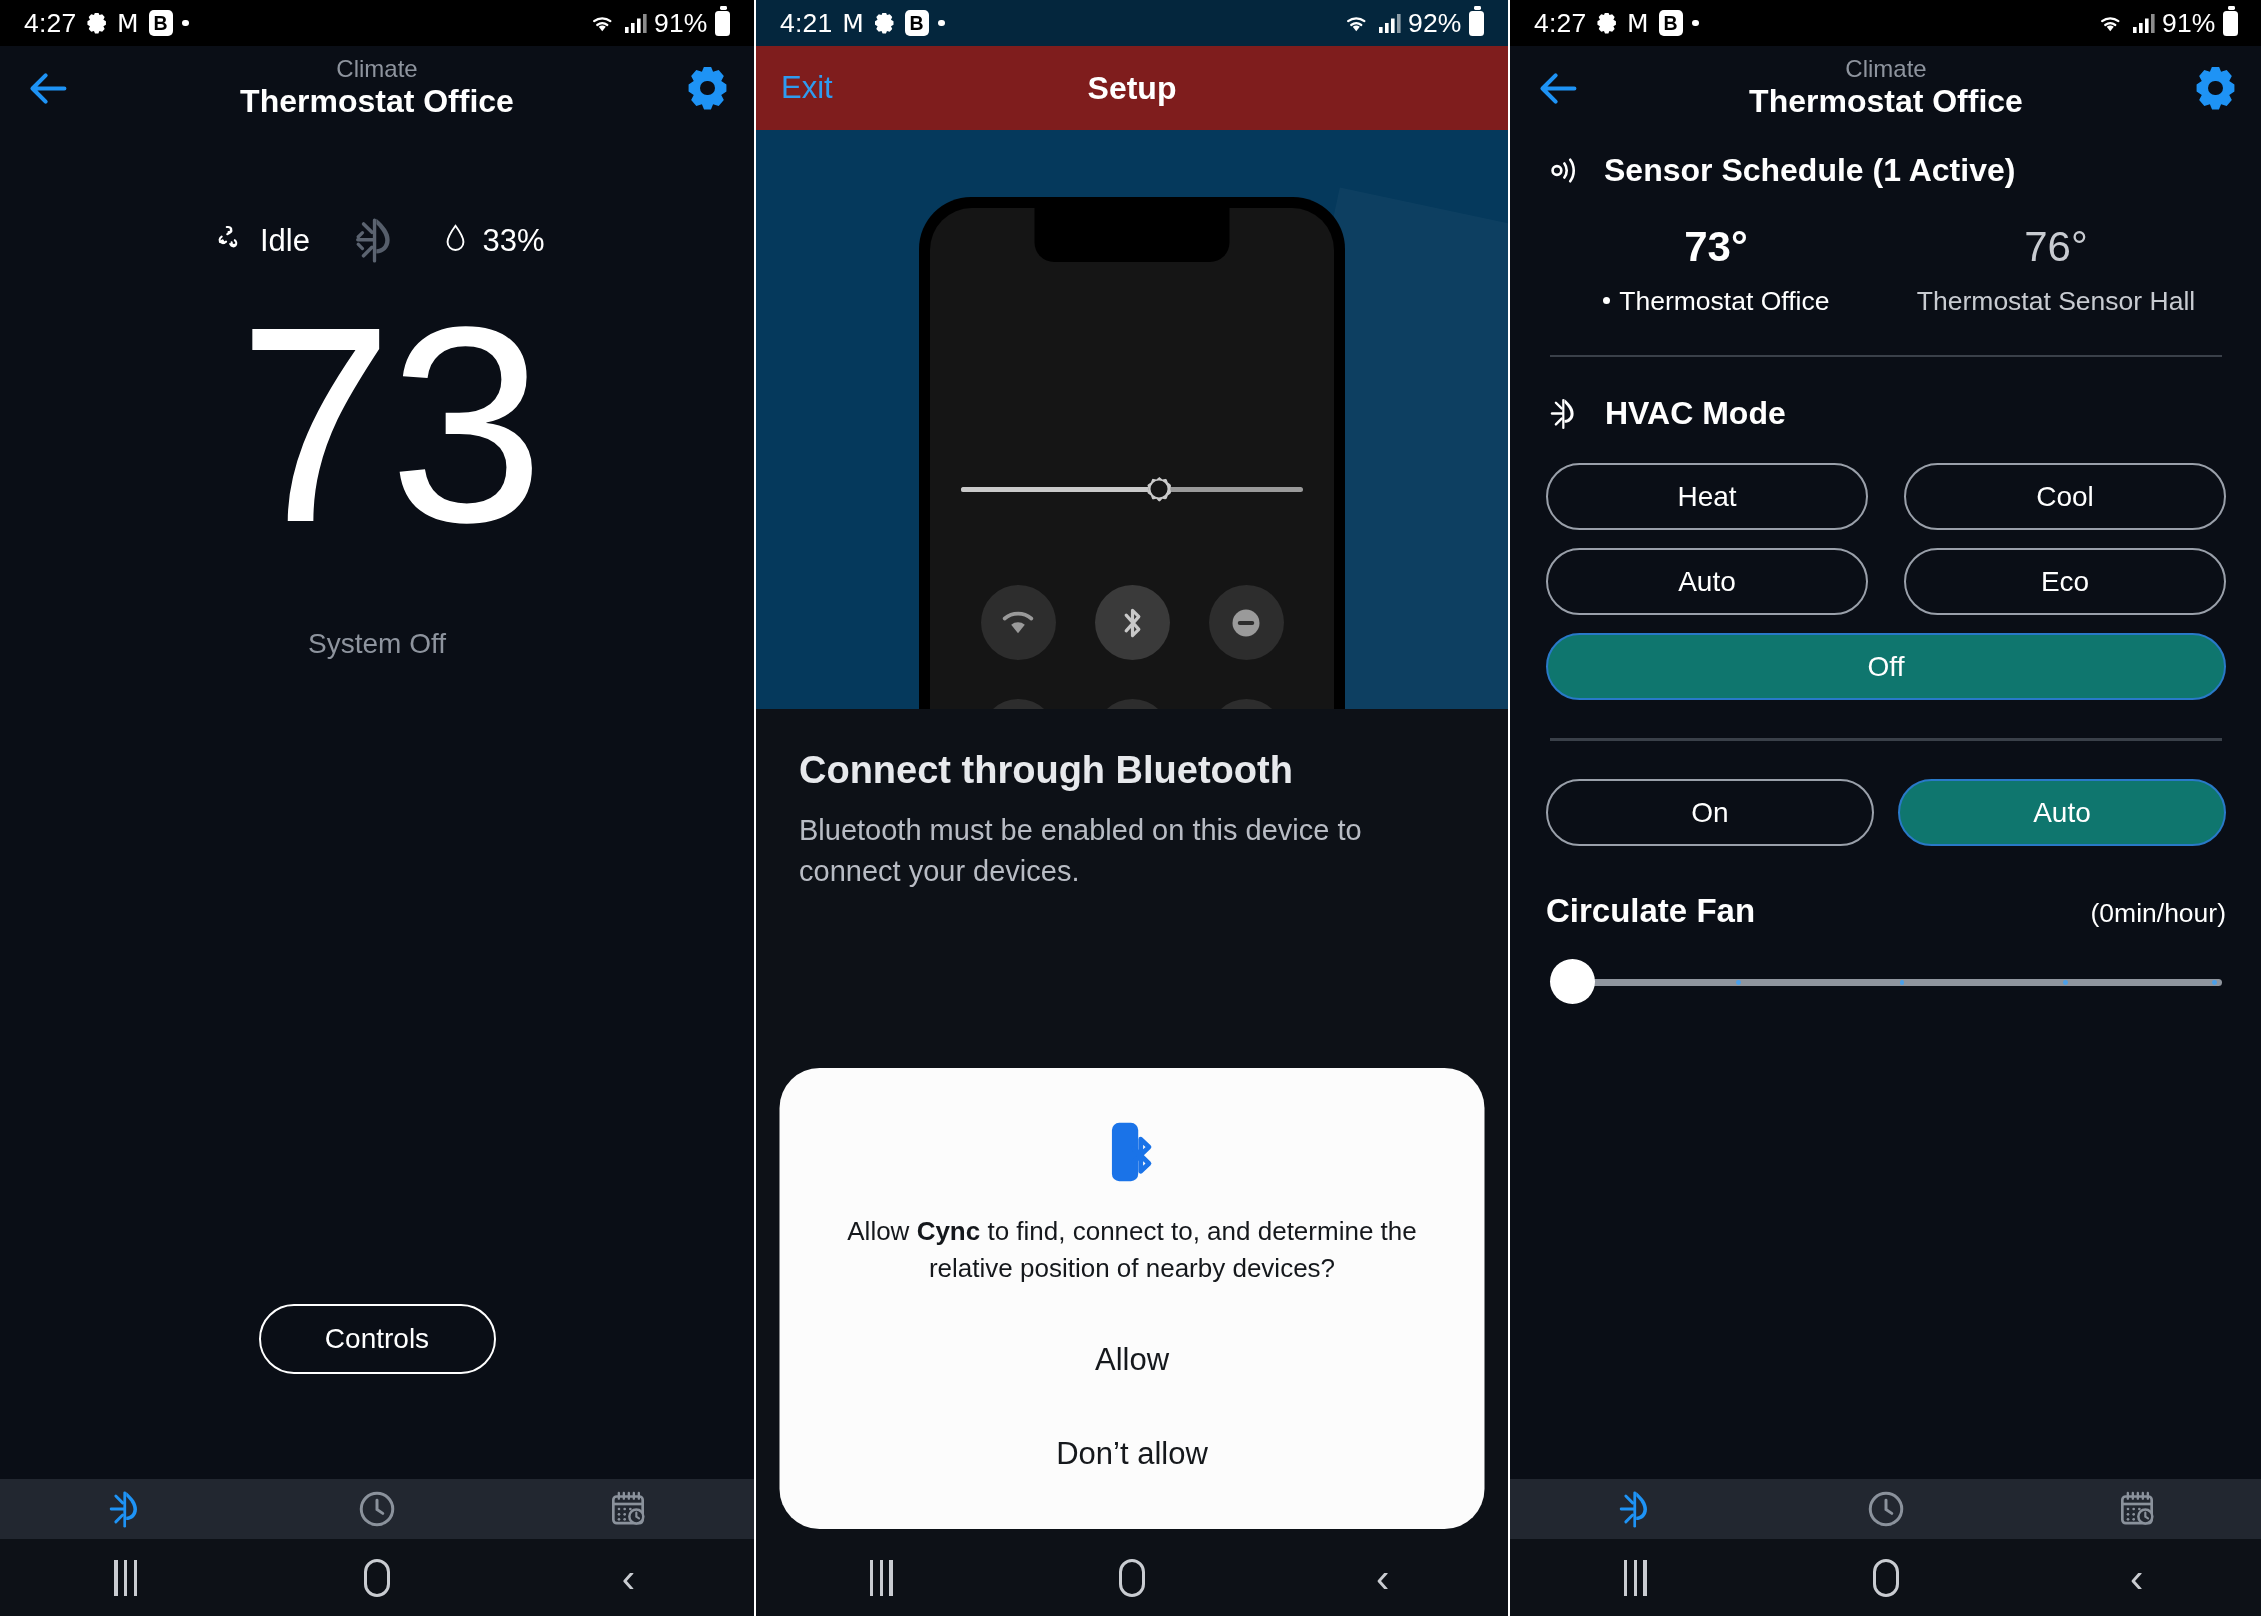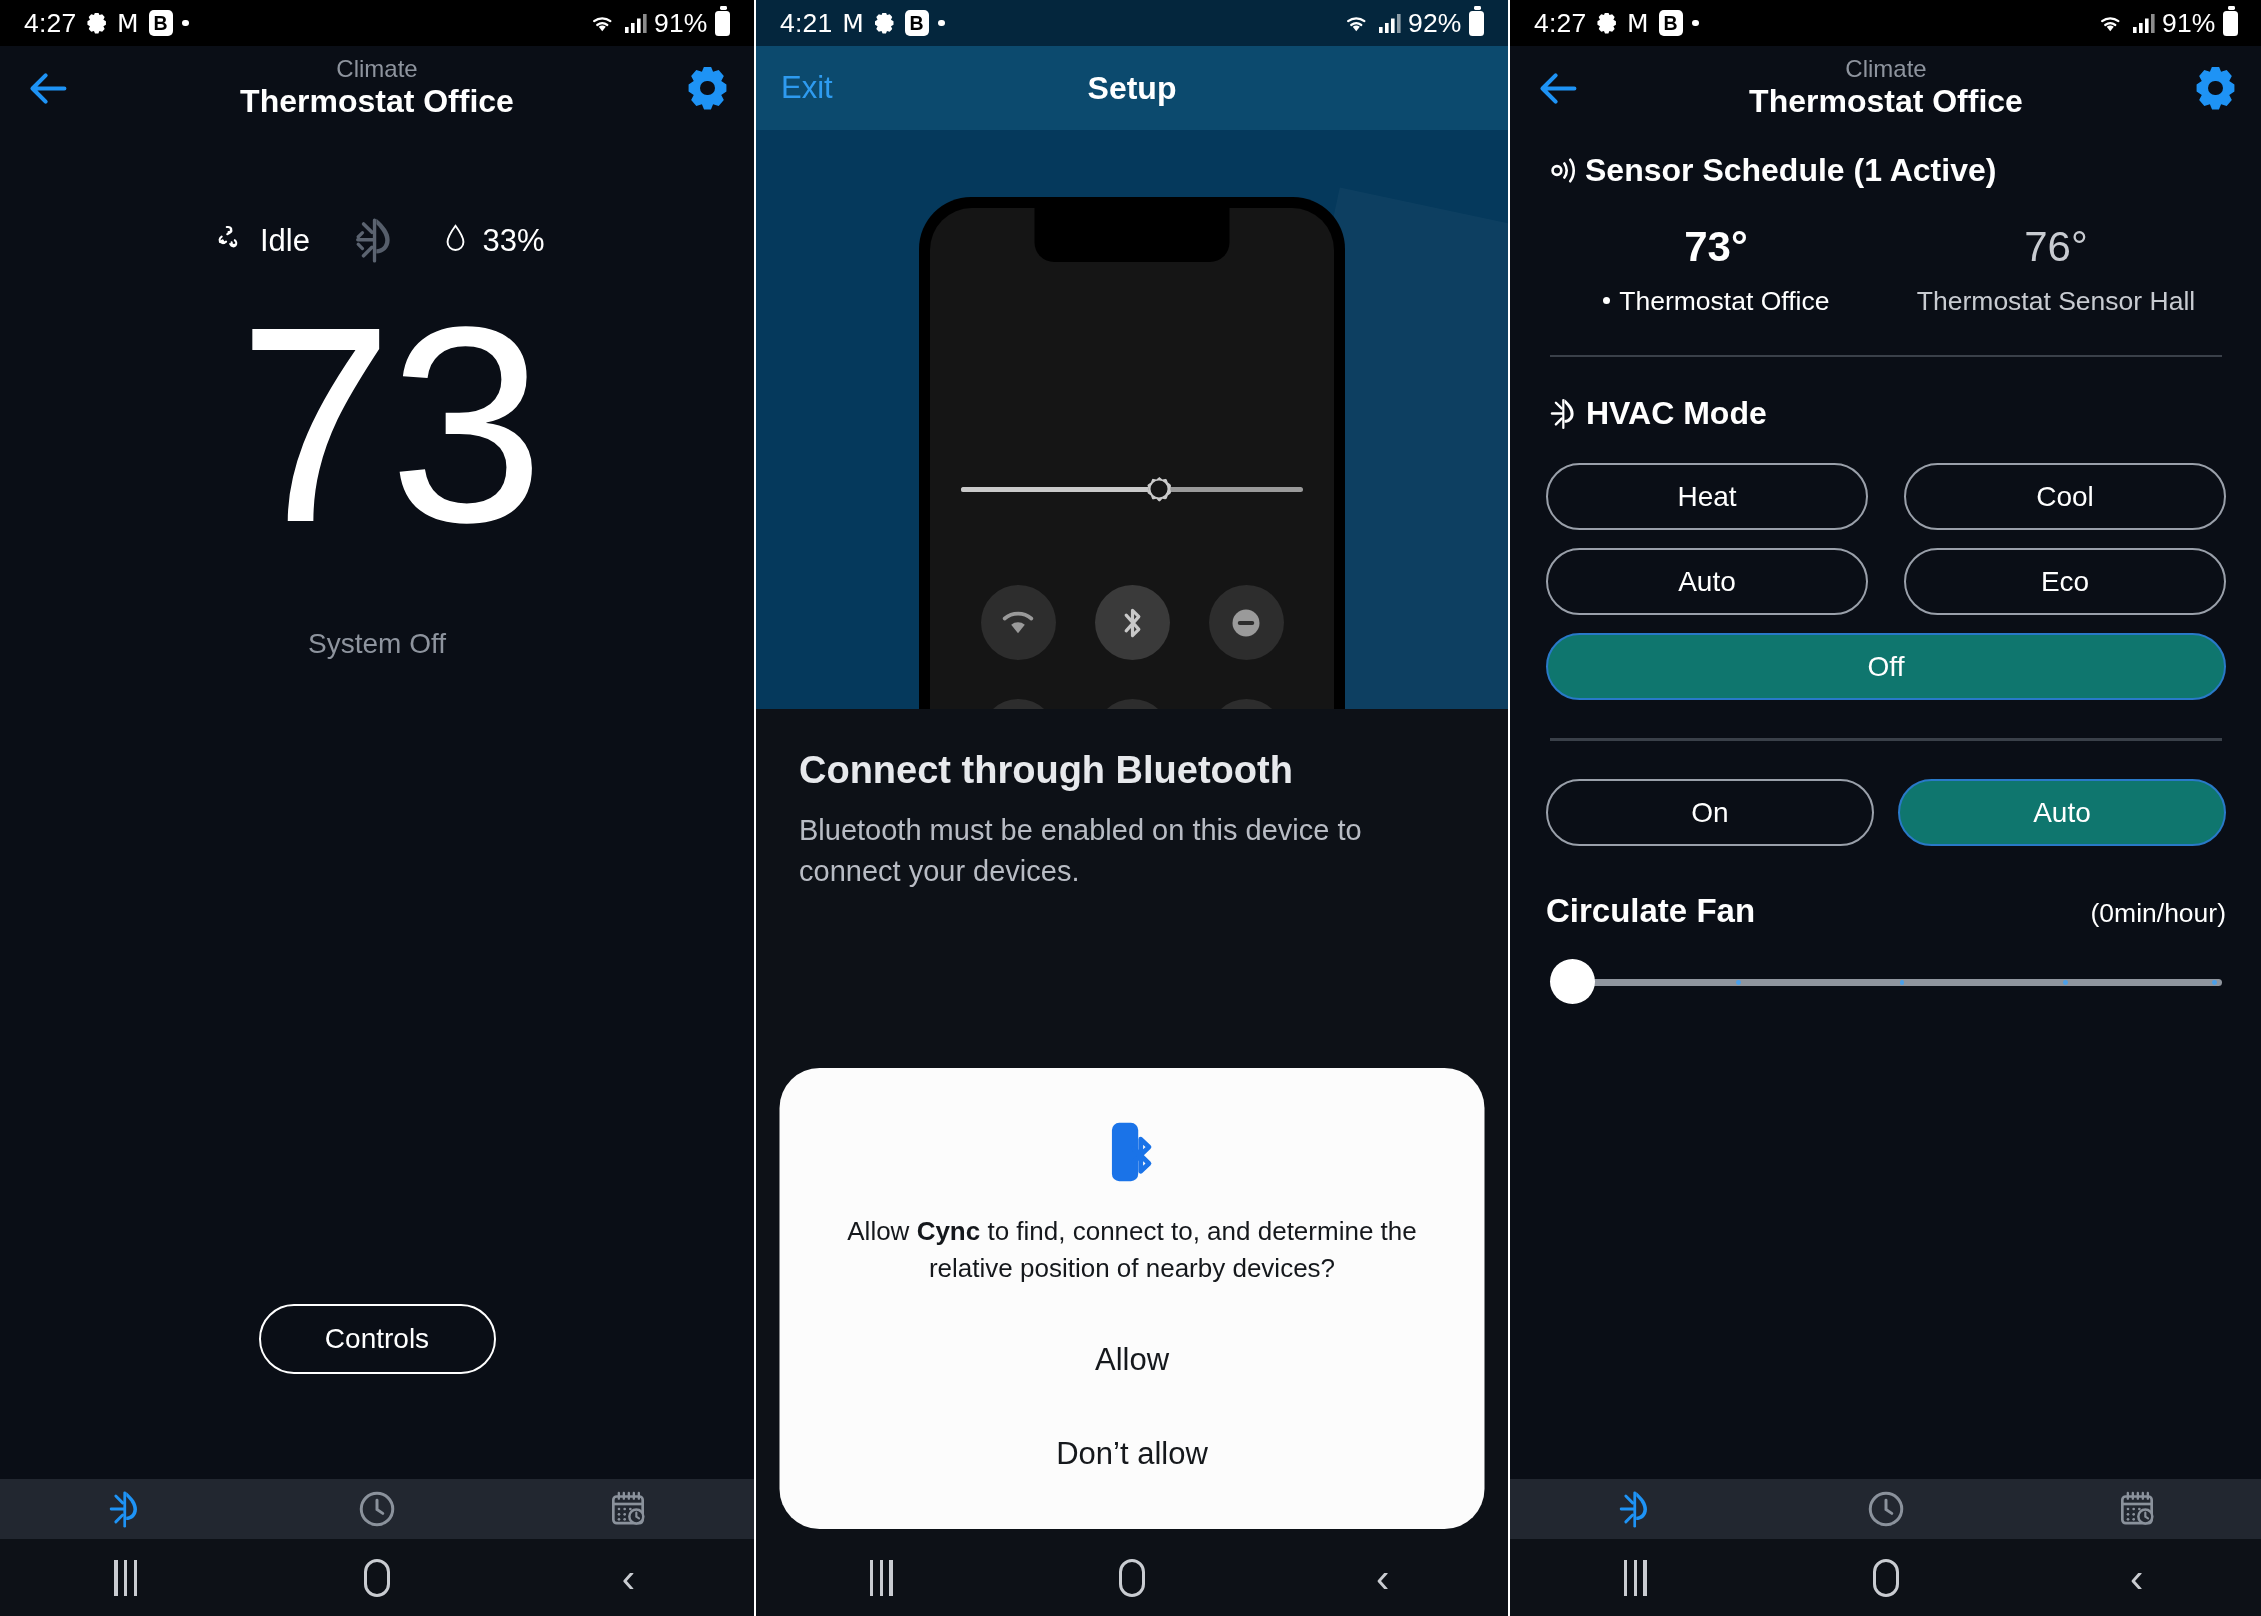--- a/index.html
+++ b/index.html
@@ -43,21 +43,21 @@
   .bat-ic{width:15.4px;height:25px;border:2.8px solid #fff;border-radius:3.5px;position:relative;background:#fff;}
   .bat-ic::before{content:"";position:absolute;top:-6.3px;left:3.5px;width:7px;height:4.2px;background:#fff;border-radius:1.4px;}
   .pct{font-size:26.5px;}
 
   
   .appbar{
     position:relative;height:84px;display:flex;align-items:center;
     padding:0 25px;
   }
   .appbar-dark{background:#0a0e16;}
-  .appbar-blue{background:#0c4a6e;}
+  .appbar-blue{background:#7f1d1d;}
   .back-arrow{width:45px;height:45px;flex:0 0 45px;cursor:pointer;}
   .titles{position:absolute;left:0;right:0;text-align:center;pointer-events:none;}
   .subtitle{color:#8e949e;font-size:24px;line-height:1.05;}
   .title{color:#fff;font-size:32px;font-weight:700;line-height:1.15;margin-top:1.4px;}
   .gear-big{margin-left:auto;width:43px;height:43px;position:relative;cursor:pointer;}
   .gear-big::before{
     content:"";position:absolute;inset:0;background:#1e93f5;
     clip-path:polygon(42% 0,58% 0,63% 12%,76% 8%,88% 22%,82% 34%,94% 42%,94% 58%,82% 66%,88% 78%,76% 92%,63% 88%,58% 100%,42% 100%,37% 88%,24% 92%,12% 78%,18% 66%,6% 58%,6% 42%,18% 34%,12% 22%,24% 8%,37% 12%);
   }
   .gear-big::after{content:"";position:absolute;left:33%;top:33%;width:34%;height:34%;border-radius:50%;background:#0a0e16;}
@@ -132,21 +132,21 @@
     width:705px;background:#fcfcfc;border-radius:40px;
     padding:52px 42px 28px 42px;text-align:center;
   }
   .dlg-icon{display:flex;justify-content:center;margin-bottom:29px;}
   .dlg-text{color:#15181c;font-size:26px;line-height:1.42;}
   .dlg-text b{font-weight:700;}
   .dlg-btn{color:#15181c;font-size:31px;padding:29px 0;cursor:pointer;}
 
   
   .p3{position:absolute;top:130px;left:0;right:0;bottom:137px;background:#0a0e16;padding:22px 36px 0 36px;}
-  .sec-head{display:flex;align-items:center;gap:4px;color:#fff;font-size:32px;font-weight:700;}
+  .sec-head{display:flex;align-items:center;gap:23px;color:#fff;font-size:32px;font-weight:700;}
   .sensor-row{display:flex;margin-top:35px;}
   .sensor{flex:1;text-align:center;}
   .sensor .t{font-size:42px;font-weight:700;color:#fff;line-height:1.1;}
   .sensor .n{font-size:26.5px;color:#fff;margin-top:15.4px;}
   .sensor.inactive .t{color:#c8cbd1;font-weight:400;}
   .sensor.inactive .n{color:#c8cbd1;}
   .dotmark{display:inline-block;width:7.7px;height:7.7px;border-radius:50%;background:#fff;vertical-align:middle;margin-right:9px;margin-bottom:4.2px;}
   .divider{height:2.8px;background:#3a4049;margin:38px 4.2px;}
   .modegrid{display:grid;grid-template-columns:1fr 1fr;gap:18px 36px;margin-top:31px;}
   .pill{

